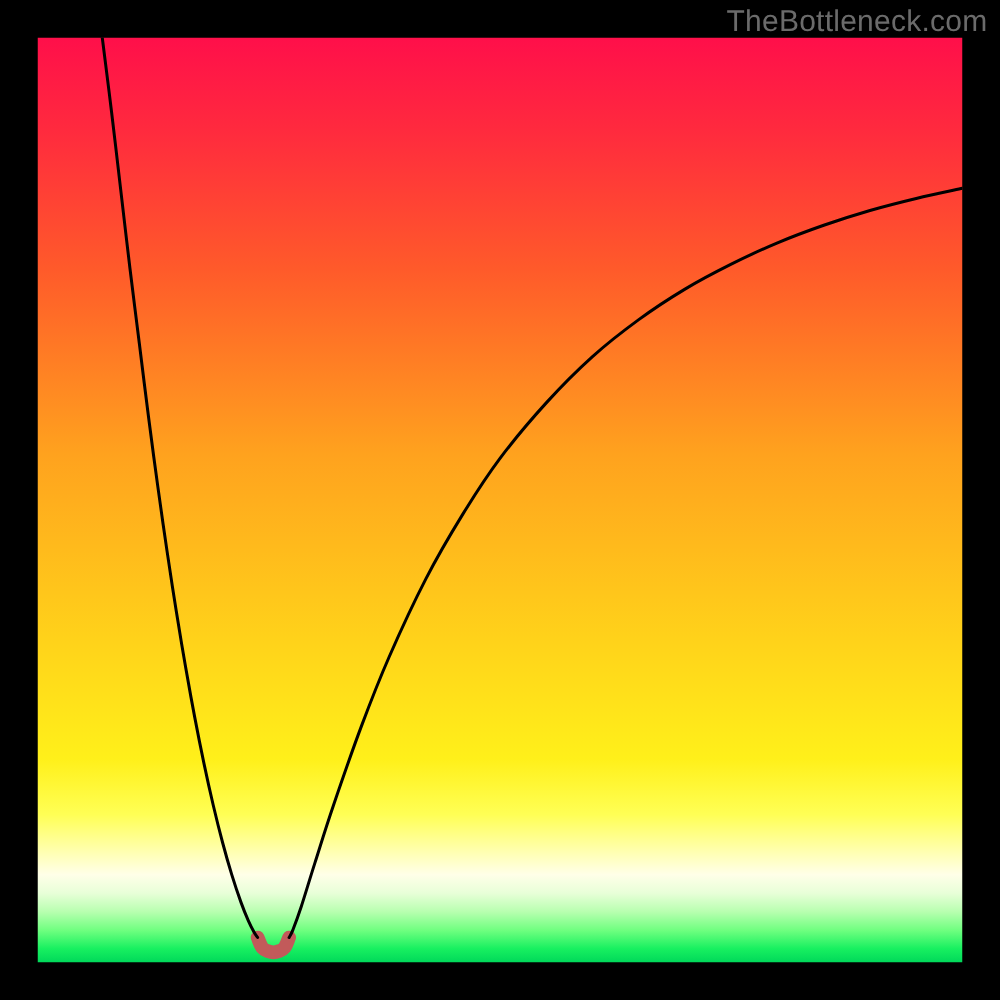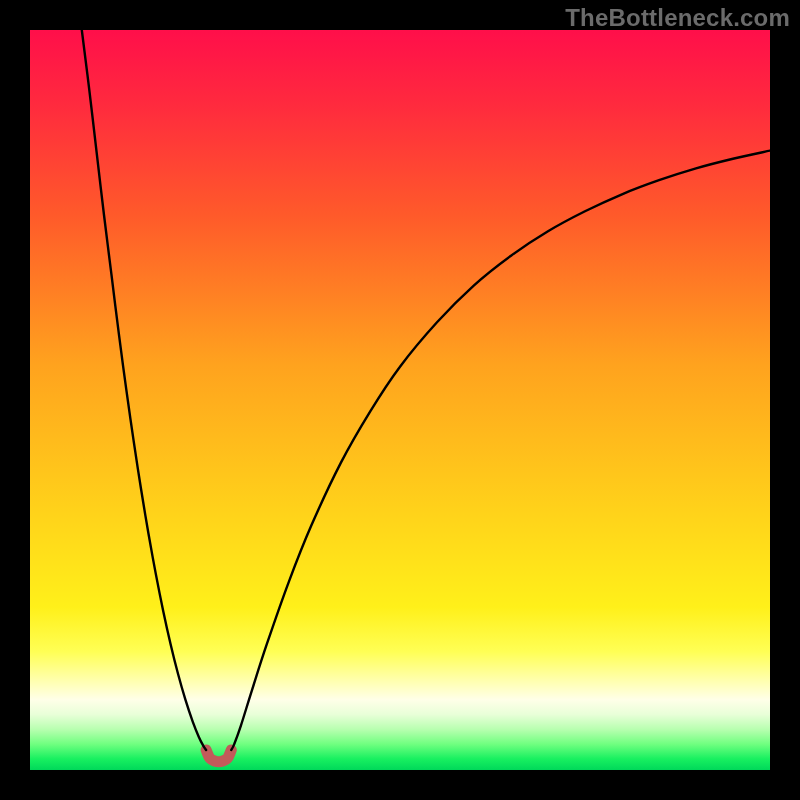--- a/index.html
+++ b/index.html
@@ -21,21 +21,21 @@
     top: 30px;
     width: 740px;
     height: 740px;
   }
   .watermark {
     position: absolute;
     top: 4px;
     right: 10px;
     font-family: Arial, Helvetica, sans-serif;
     font-size: 24px;
-    font-weight: 700;
+    font-weight: 400;
     color: #6b6b6b;
     letter-spacing: 0.2px;
   }
 </style>
 </head>
 <body>
 
 <div class="outer">
   <div class="watermark">TheBottleneck.com</div>
   <svg class="plot" viewBox="0 0 740 740" preserveAspectRatio="none">

